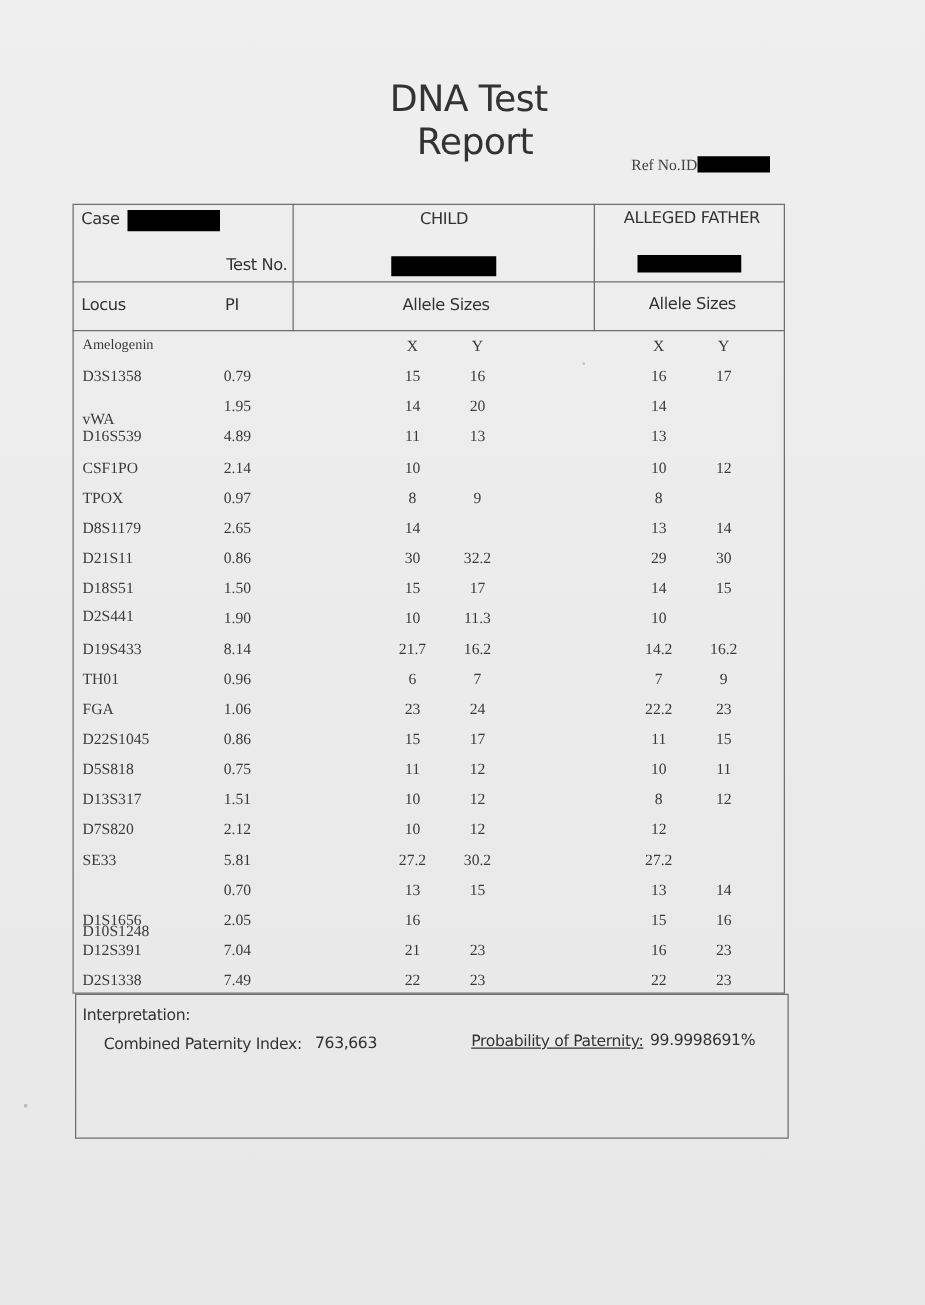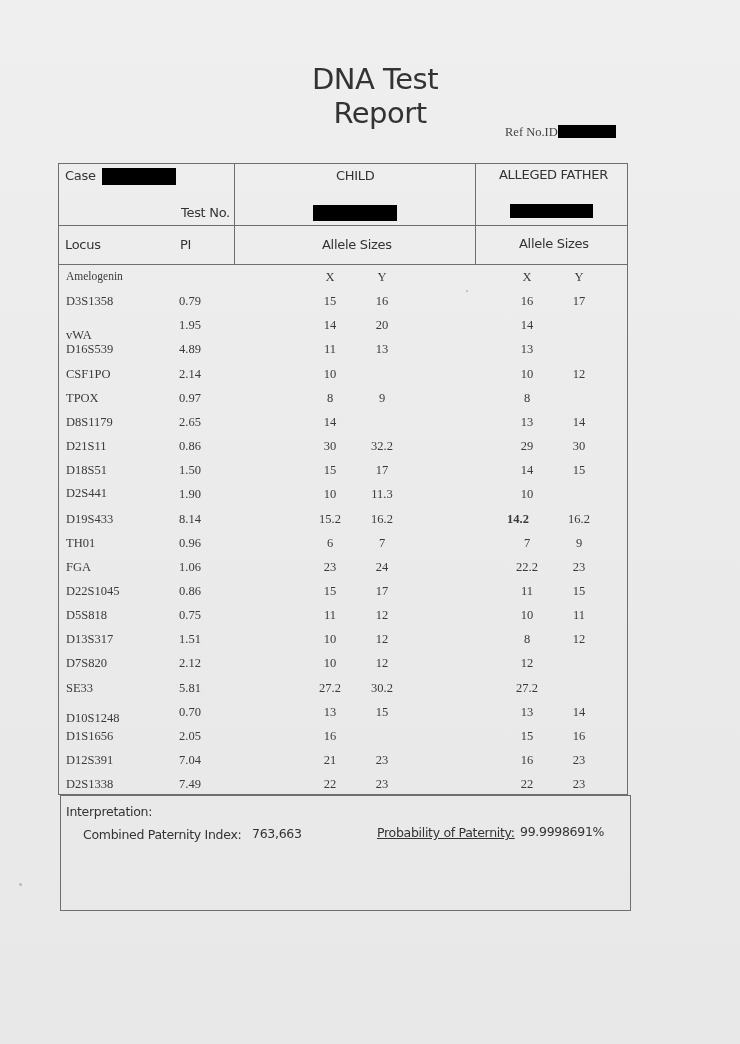--- a/index.html
+++ b/index.html
@@ -223,23 +223,23 @@
         <span class="serif" style="left: 66px; top: 486px;">D2S441</span>
         <span class="serif" style="left: 179px; top: 487.35px;">1.90</span>
         <span class="serif" style="left: 310px; width: 40px; text-align: center; top: 487.35px;">10</span>
         <span class="serif" style="left: 362px; width: 40px; text-align: center; top: 487.35px;">11.3</span>
         <span class="serif" style="left: 507px; width: 40px; text-align: center; top: 487.35px;">10</span>
         <span class="serif" style="left: 559px; width: 40px; text-align: center; top: 487.35px;"></span>
       </div>
       <div class="row-wrap">
         <span class="serif" style="left: 66px; top: 511.5px;">D19S433</span>
         <span class="serif" style="left: 179px; top: 511.5px;">8.14</span>
-        <span class="serif" style="left: 310px; width: 40px; text-align: center; top: 511.5px;">15.2</span>
+        <span class="serif" style="left: 310px; width: 40px; text-align: center; top: 511.5px;">21.7</span>
         <span class="serif" style="left: 362px; width: 40px; text-align: center; top: 511.5px;">16.2</span>
-        <span class="serif" style="left: 507px; width: 40px; text-align: left; top: 511.5px; font-weight: bold;">14.2</span>
+        <span class="serif" style="left: 507px; width: 40px; text-align: center; top: 511.5px;">14.2</span>
         <span class="serif" style="left: 559px; width: 40px; text-align: center; top: 511.5px;">16.2</span>
       </div>
       <div class="row-wrap">
         <span class="serif" style="left: 66px; top: 535.65px;">TH01</span>
         <span class="serif" style="left: 179px; top: 535.65px;">0.96</span>
         <span class="serif" style="left: 310px; width: 40px; text-align: center; top: 535.65px;">6</span>
         <span class="serif" style="left: 362px; width: 40px; text-align: center; top: 535.65px;">7</span>
         <span class="serif" style="left: 507px; width: 40px; text-align: center; top: 535.65px;">7</span>
         <span class="serif" style="left: 559px; width: 40px; text-align: center; top: 535.65px;">9</span>
       </div>
@@ -285,21 +285,21 @@
       </div>
       <div class="row-wrap">
         <span class="serif" style="left: 66px; top: 680.55px;">SE33</span>
         <span class="serif" style="left: 179px; top: 680.55px;">5.81</span>
         <span class="serif" style="left: 310px; width: 40px; text-align: center; top: 680.55px;">27.2</span>
         <span class="serif" style="left: 362px; width: 40px; text-align: center; top: 680.55px;">30.2</span>
         <span class="serif" style="left: 507px; width: 40px; text-align: center; top: 680.55px;">27.2</span>
         <span class="serif" style="left: 559px; width: 40px; text-align: center; top: 680.55px;"></span>
       </div>
       <div class="row-wrap">
-        <span class="serif" style="left: 66px; top: 711px;">D10S1248</span>
+        <span class="serif" style="left: 66px; top: 738px;">D10S1248</span>
         <span class="serif" style="left: 179px; top: 704.7px;">0.70</span>
         <span class="serif" style="left: 310px; width: 40px; text-align: center; top: 704.7px;">13</span>
         <span class="serif" style="left: 362px; width: 40px; text-align: center; top: 704.7px;">15</span>
         <span class="serif" style="left: 507px; width: 40px; text-align: center; top: 704.7px;">13</span>
         <span class="serif" style="left: 559px; width: 40px; text-align: center; top: 704.7px;">14</span>
       </div>
       <div class="row-wrap">
         <span class="serif" style="left: 66px; top: 728.85px;">D1S1656</span>
         <span class="serif" style="left: 179px; top: 728.85px;">2.05</span>
         <span class="serif" style="left: 310px; width: 40px; text-align: center; top: 728.85px;">16</span>

